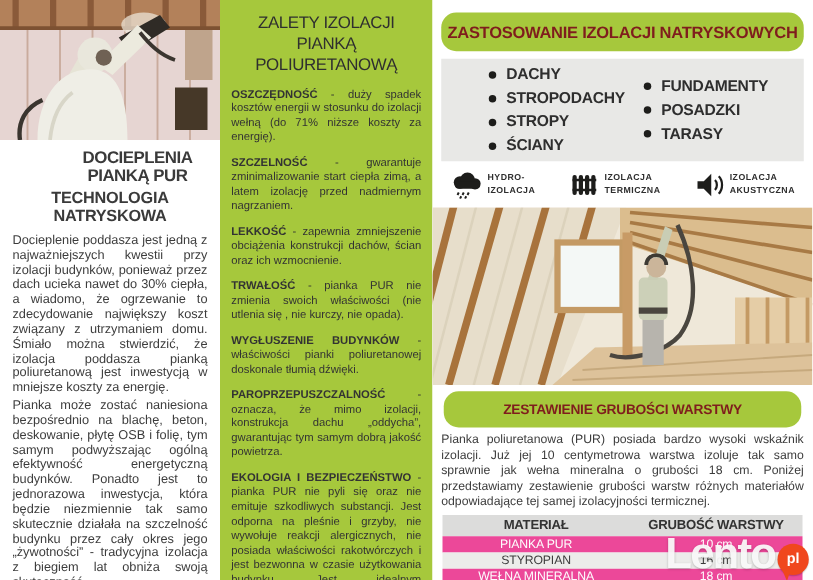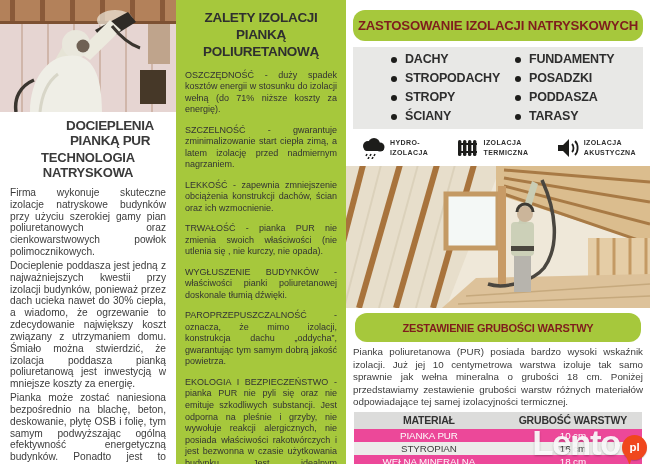--- a/index.html
+++ b/index.html
@@ -10,24 +10,24 @@
   .left-col{position:absolute;left:0;top:0;width:176px;height:464px;background:#fff;}
   .photo-worker{position:relative;width:176px;height:112px;overflow:hidden;background:#e6d6d3;}
   .left-head{text-align:center;margin-top:6px;}
   .left-title{font-size:13.5px;font-weight:bold;color:#3a3a3a;letter-spacing:-0.4px;padding-left:44px;}
   .left-subtitle{font-size:13px;font-weight:bold;color:#3a3a3a;letter-spacing:-0.2px;margin-top:2px;}
   .left-body{padding:7px 10px 0 10px;font-size:10.2px;line-height:1.16;color:#3c3c3c;text-align:justify;}
   .left-body p{margin:0 0 2px 0;}
 
   
   .mid-col{position:absolute;left:176px;top:0;width:170px;height:464px;background:#a6c83c;overflow:hidden;}
-  .mid-title{margin:10px 6px 8px 6px;text-align:center;font-size:13.5px;font-weight:bold;color:#2f2f2f;letter-spacing:-0.3px;line-height:1.25;}
+  .mid-title{margin:10px 6px 8px 6px;text-align:center;font-size:13.5px;font-weight:normal;color:#2f2f2f;letter-spacing:-0.3px;line-height:1.25;}
   .mid-items{padding:0 9px;}
   .mid-item{font-size:9px;line-height:1.28;color:#333;text-align:justify;margin-bottom:6px;}
-  .mid-item .term{font-weight:normal;}
+  .mid-item .term{font-weight:bold;}
 
   
   .right-col{position:absolute;left:346px;top:0;width:304px;height:464px;background:#fff;}
   .banner{background:#a6c83c;color:#7f1d1d;font-weight:bold;display:flex;align-items:center;justify-content:center;letter-spacing:-0.2px;border-radius:12px;}
   .banner1{margin:10px 7px 0 7px;height:31px;font-size:13.2px;}
   .apps-box{margin:6px 7px 0 7px;background:#e8e8e6;height:82px;display:flex;align-items:center;}
   .apps-list{list-style:none;margin:0;padding:0;}
   .apps-list.c1{margin-left:38px;width:120px;}
   .apps-list.c2{margin-left:4px;}
   .apps-list li{font-size:12.5px;font-weight:bold;color:#2e2e2e;line-height:1.52;display:flex;align-items:center;letter-spacing:-0.2px;}
@@ -93,21 +93,20 @@
         <path d="M40,112 C42,92 50,80 58,74" stroke="#d8d6c8" stroke-width="3" fill="none"></path>
         <path d="M34,80 C20,86 14,98 16,112" stroke="#3a352f" stroke-width="3.5" fill="none"></path>
         <path d="M112,26 C120,36 128,44 140,48" stroke="#3a352f" stroke-width="3" fill="none"></path>
       </svg>
     </div>
     <div class="left-head">
       <div class="left-title">DOCIEPLENIA PIANKĄ PUR</div>
       <div class="left-subtitle">TECHNOLOGIA NATRYSKOWA</div>
     </div>
     <div class="left-body">
-      <p>Firma wykonuje skuteczne izolacje natryskowe budynków przy użyciu szerokiej gamy pian poliuretanowych oraz cienkowarstwowych powłok polimocznikowych.</p>
       <p>Docieplenie poddasza jest jedną z najważniejszych kwestii przy izolacji budynków, ponieważ przez dach ucieka nawet do 30% ciepła, a wiadomo, że ogrzewanie to zdecydowanie największy koszt związany z utrzymaniem domu. Śmiało można stwierdzić, że izolacja poddasza pianką poliuretanową jest inwestycją w mniejsze koszty za energię.</p>
       <p>Pianka może zostać naniesiona bezpośrednio na blachę, beton, deskowanie, płytę OSB i folię, tym samym podwyższając ogólną efektywność energetyczną budynków. Ponadto jest to jednorazowa inwestycja, która będzie niezmiennie tak samo skutecznie działała na szczelność budynku przez cały okres jego „żywotności” - tradycyjna izolacja z biegiem lat obniża swoją skuteczność.</p>
     </div>
   </div>
 
   <div class="mid-col">
     <div class="mid-title">
       <div>ZALETY IZOLACJI PIANKĄ</div>
       <div>POLIURETANOWĄ</div>
     </div>
@@ -145,24 +144,20 @@
           </li>
       </ul>
       <ul class="apps-list c2">
         <li>
             <span class="dot"></span>
             <span>FUNDAMENTY</span>
           </li>
         <li>
             <span class="dot"></span>
             <span>POSADZKI</span>
-          </li>
-        <li>
-            <span class="dot"></span>
-            <span>PODDASZA</span>
           </li>
         <li>
             <span class="dot"></span>
             <span>TARASY</span>
           </li>
       </ul>
     </div>
 
     <div class="features">
       <div class="feature">

